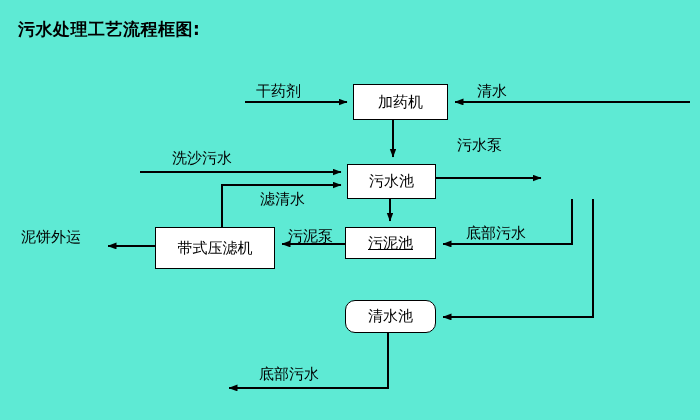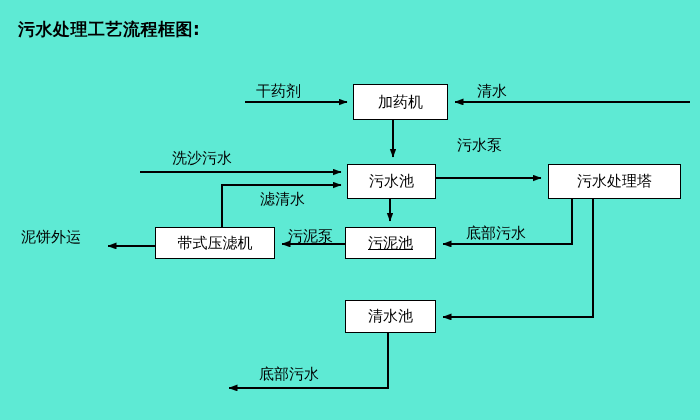--- a/index.html
+++ b/index.html
@@ -118,33 +118,30 @@
   </svg>
 
   <div class="node-box" style="left:353px; top:84px; width:95px; height:36px;justify-content:center;">
     <span>加药机</span>
   </div>
 
   <div class="node-box" style="left:347px; top:164px; width:89px; height:35px;">
     <span>污水池</span>
   </div>
 
-  <div class="node-box" style="left:548px; top:164px; width:133px; height:35px;">
-    <span>污水处理塔</span>
-  </div>
 
-  <div class="node-box" style="left:155px; top:227px; width:120px; height:32px;">
+  <div class="node-box" style="left:155px; top:227px; width:120px; height:42px;">
     <span>带式压滤机</span>
   </div>
 
   <div class="node-box" style="left:345px; top:227px; width:91px; height:32px;text-decoration:underline;">
     <span>污泥池</span>
   </div>
 
-  <div class="node-box" style="left:345px; top:300px; width:91px; height:33px;">
+  <div class="node-box" style="left:345px; top:300px; width:91px; height:33px;border-radius:10px;">
     <span>清水池</span>
   </div>
 
   <div class="edge-label" style="left:256px; top:82px;">干药剂</div>
 
   <div class="edge-label" style="left:477px; top:82px;">清水</div>
 
   <div class="edge-label" style="left:172px; top:149px;">洗沙污水</div>
 
   <div class="edge-label" style="left:457px; top:136px;">污水泵</div>

